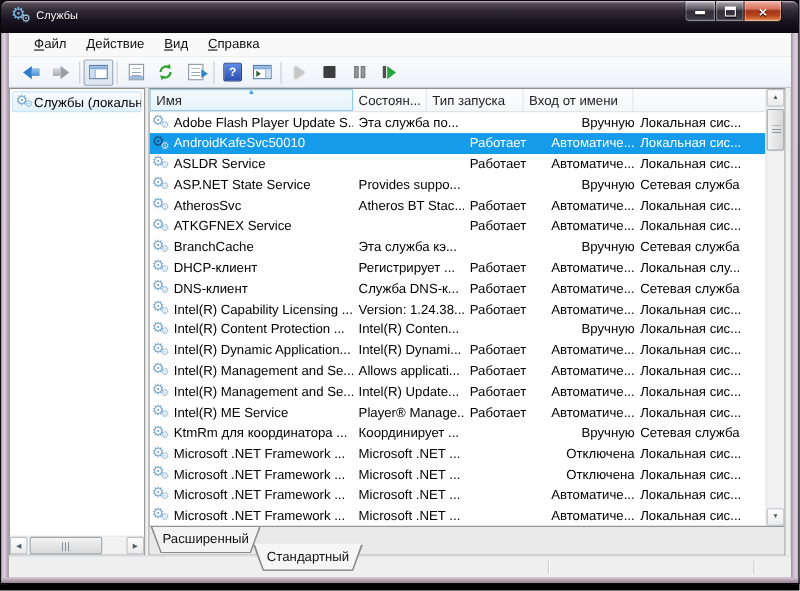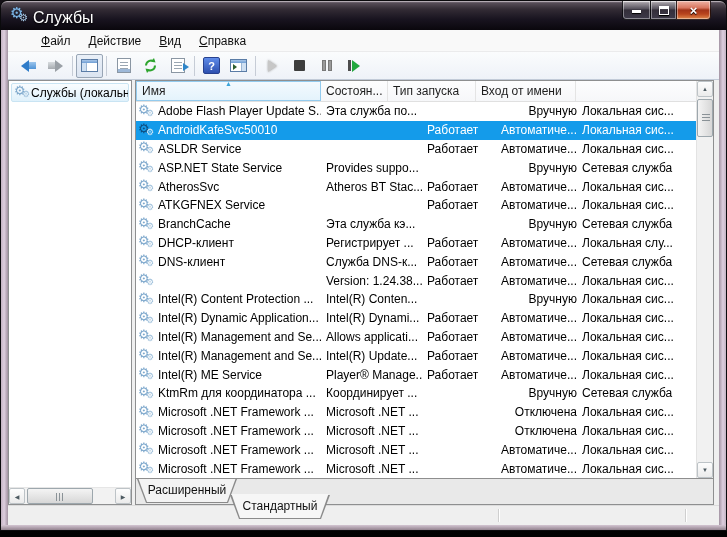--- a/index.html
+++ b/index.html
@@ -13,21 +13,21 @@
   .titlebar {
     position: absolute; left: 0; top: 0; right: 0; height: 30px;
     border-radius: 7px 7px 0 0;
     border: 1px solid #0a0a0c; border-bottom: none;
     background: linear-gradient(180deg, #9b8f9a 0%, #564d57 7%, #332c35 28%, #191420 62%, #0a070d 100%);
     box-shadow: inset 0 1px 0 rgba(255,255,255,.35);
   }
   .title-icon { position: absolute; left: 9px; top: 6px; width: 20px; height: 18px; }
   .title-icon .g1 { position: absolute; left: 0; top: -2px; font-size: 15px; line-height: 1; color: #7fb4e2; text-shadow: 0 0 1px #1c4a73; }
   .title-icon .g2 { position: absolute; left: 9px; top: 6px; font-size: 10px; line-height: 1; color: #a9cdea; }
-  .title-text { position: absolute; left: 32px; top: 8px; font-size: 16px; color: #fff; text-shadow: 0 1px 2px #000; }
+  .title-text { position: absolute; left: 32px; top: 8px; font-size: 10px; color: #fff; text-shadow: 0 1px 2px #000; }
   .caps { position: absolute; right: 15px; top: 0; display: flex; }
   .cap {
     height: 19px; border: 1px solid rgba(5,5,8,.8); border-top: none;
     background: linear-gradient(180deg, rgba(255,255,255,.5) 0%, rgba(170,170,185,.30) 42%, rgba(60,60,75,.30) 50%, rgba(130,130,150,.35) 100%);
     box-shadow: inset 0 0 0 1px rgba(255,255,255,.4);
     display: flex; align-items: center; justify-content: center;
   }
   .cap.min { width: 29px; border-radius: 0 0 0 4px; }
   .cap.max { width: 27px; margin-left: -1px; }
   .cap.close {
@@ -47,21 +47,21 @@
   .frame-b {
     position: absolute; left: 0; right: 0; bottom: 0; height: 6px;
     background: linear-gradient(180deg, #d3c5d2, #93838f);
     border: 1px solid #0a0a0c; border-top: none;
   }
   
   .client { position: absolute; left: 8px; top: 30px; width: 711px; height: 495px; background: #efefef; }
   
   .menubar {
     height: 22px; background: #f9f9f9; border-bottom: 1px solid #ebebec;
-    display: flex; align-items: center; padding-left: 24px; font-size: 12px; color: #101010;
+    display: flex; align-items: flex-start; padding-left: 14px; font-size: 12px; color: #101010;
   }
   .menu-item { padding: 3px 9px; cursor: default; }
   .menu-item .hot { text-decoration: underline; }
   
   .toolbar {
     height: 28px; display: flex; align-items: center; padding-left: 7px;
     background: linear-gradient(180deg, #fbfcfd, #eef2f8);
     border-bottom: 1px solid #c2cbd8;
   }
   .tbtn { width: 27px; height: 24px; display: flex; align-items: center; justify-content: center; border: 1px solid transparent; }
@@ -430,20 +430,21 @@
     <span class="cell c-status">Работает</span>
     <span class="cell c-startup">Автоматиче...</span>
     <span class="cell c-logon">Сетевая служба</span>
   </div>
               <div class="row">
     <span class="cell c-name">
       <span class="gears">
                     <span class="g1">⚙</span>
                     <span class="g2">⚙</span>
                   </span>
+      <span>Intel(R) Capability Licensing ...</span>
     </span>
     <span class="cell c-desc">Version: 1.24.38...</span>
     <span class="cell c-status">Работает</span>
     <span class="cell c-startup">Автоматиче...</span>
     <span class="cell c-logon">Локальная сис...</span>
   </div>
               <div class="row">
     <span class="cell c-name">
       <span class="gears">
                     <span class="g1">⚙</span>

